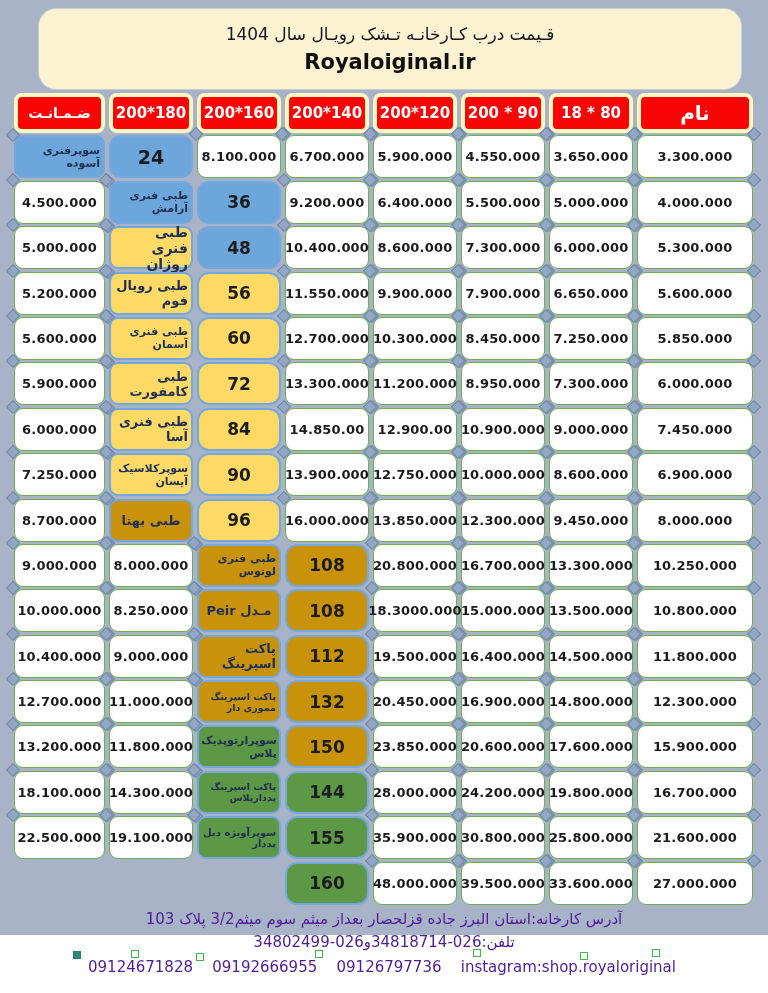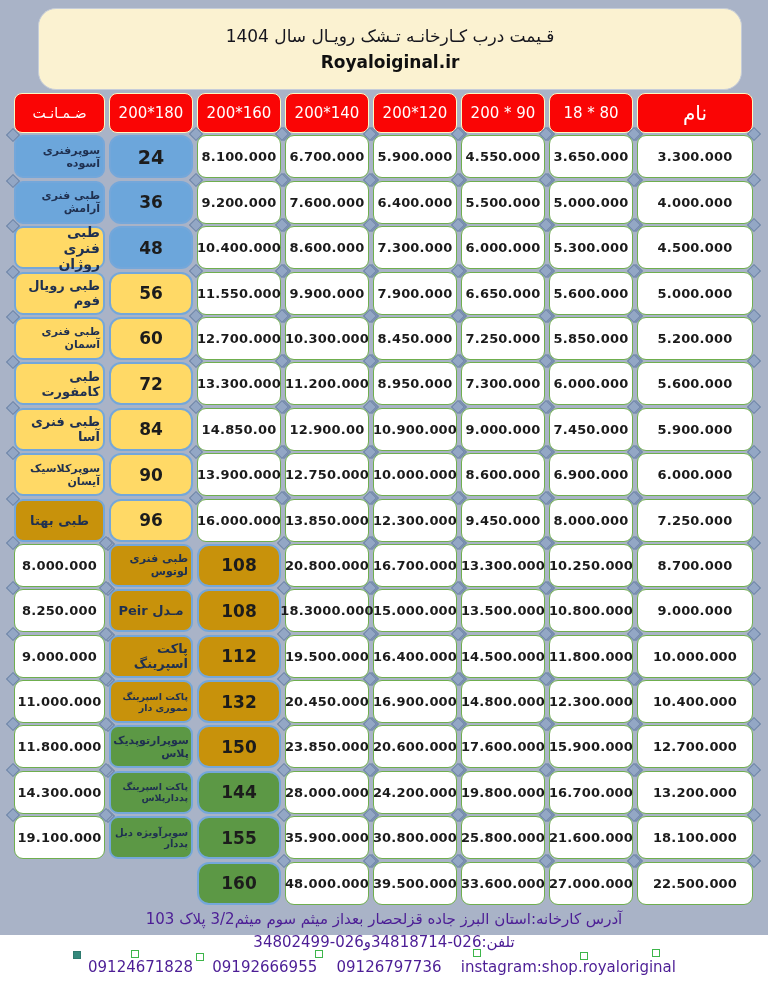--- a/index.html
+++ b/index.html
@@ -4,30 +4,30 @@
 <style>
   html,body{margin:0;padding:0;}
   body{width:768px;height:993px;overflow:hidden;font-family:"DejaVu Sans",sans-serif;}
   .page{position:relative;width:768px;height:935px;background:#A9B3C7;}
 
   
   .card{position:absolute;left:38px;top:8px;width:702px;height:80px;background:#FBF2D1;
         border:1px solid #c6cdd9;border-radius:18px;display:flex;flex-direction:column;
         align-items:center;justify-content:center;gap:6px;}
   .title{direction:rtl;font-size:17px;color:#15151d;letter-spacing:.5px;}
-  .site{font-size:17px;font-weight:bold;color:#101010;}
+  .site{font-size:21px;font-weight:bold;color:#101010;}
 
   
   .grid{position:absolute;top:93px;left:14px;width:739px;direction:rtl;display:grid;
         grid-template-columns:116px 84px 84px 84px 84px 84px 84px 91px;
         grid-template-rows:40px repeat(17,43px);
         column-gap:4px;row-gap:2.4px;}
   .cell{position:relative;display:flex;align-items:center;justify-content:center;
         box-sizing:border-box;border-radius:9px;}
-  .hcell{background:#FA0505;border:1px solid #fef9c3;color:#fff;font-weight:normal;
+  .hcell{background:#FA0505;border:4px solid #fef9c3;color:#fff;font-weight:bold;
          font-size:15px;border-radius:8px;direction:ltr;}
   .name-h{font-size:20px;direction:rtl;}
   .warr-h{font-size:14px;direction:rtl;}
   .price{background:#ffffff;border:1.6px solid #6FAE4E;color:#1b1b1b;font-size:13px;
          font-weight:600;direction:ltr;letter-spacing:.2px;}
   .namecell{border:2px solid #74A7DA;color:#1F3050;font-weight:bold;font-size:13px;
             direction:rtl;padding:0 3px;}
   .warr{border:2px solid #74A7DA;color:#1c1c1c;font-size:17px;font-weight:600;
         border-radius:12px;direction:ltr;}
   .g-blue{background:#6CA6DB;}
@@ -78,21 +78,20 @@
       <div class="cell price">4.550.000</div>
       <div class="cell price">5.900.000</div>
       <div class="cell price">6.700.000</div>
       <div class="cell price">8.100.000</div>
       <div class="cell warr g-blue w-big">24</div>
       <div class="cell namecell g-blue" style="font-size: 11px;">سوپرفنری آسوده</div>
       <div class="cell price">4.000.000</div>
       <div class="cell price">5.000.000</div>
       <div class="cell price">5.500.000</div>
       <div class="cell price">6.400.000</div>
-      <div class="cell price">7.600.000</div>
       <div class="cell price">9.200.000</div>
       <div class="cell warr g-blue">36</div>
       <div class="cell namecell g-blue" style="font-size: 11px;">طبی فنری آرامش</div>
       <div class="cell price">4.500.000</div>
       <div class="cell price">5.300.000</div>
       <div class="cell price">6.000.000</div>
       <div class="cell price">7.300.000</div>
       <div class="cell price">8.600.000</div>
       <div class="cell price">10.400.000</div>
       <div class="cell warr g-blue">48</div>

